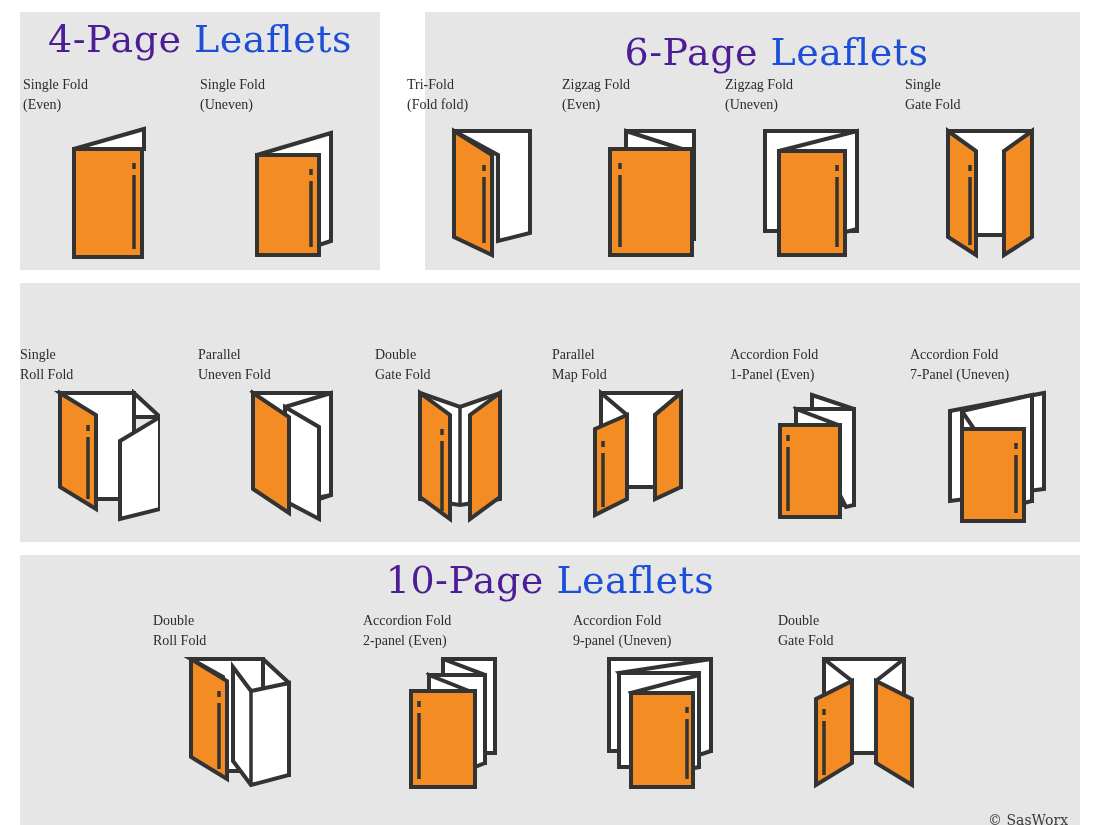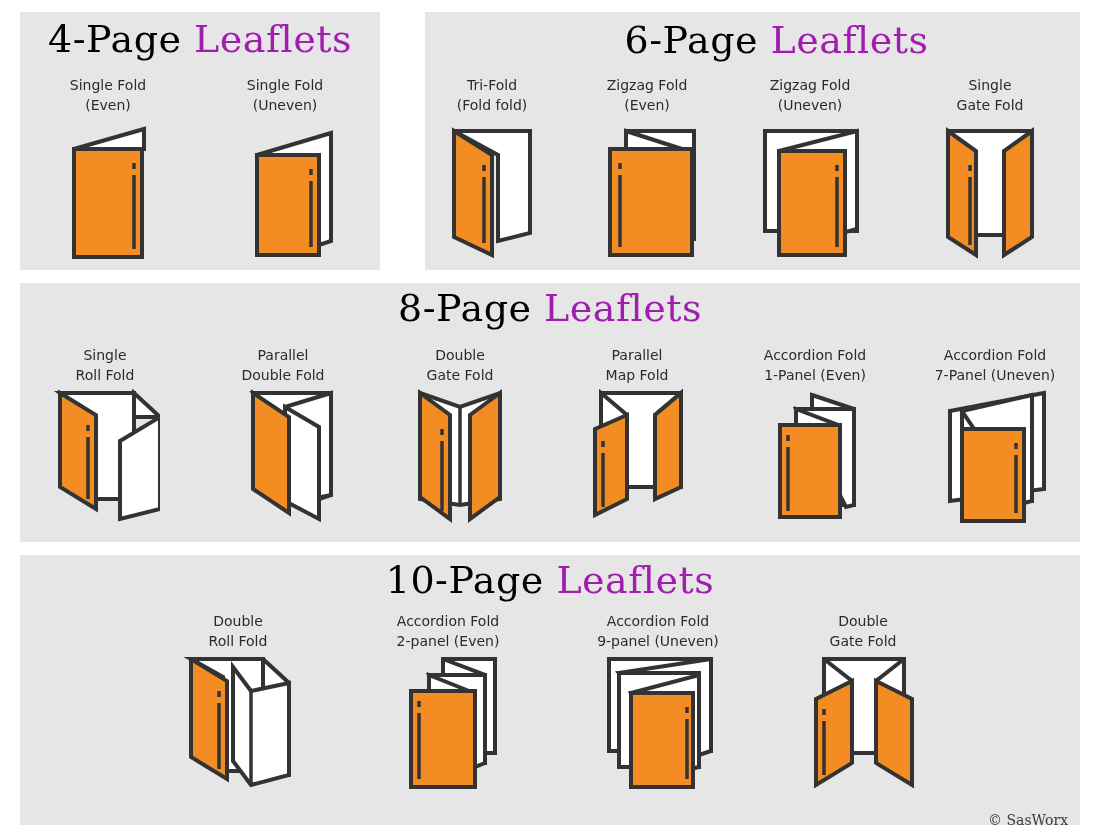--- a/index.html
+++ b/index.html
@@ -1,21 +1,21 @@
 <!DOCTYPE html>
 <html><head>
 <meta charset="utf-8">
 <style>
   html, body { margin: 0; padding: 0; background: #ffffff; }
   body { width: 1100px; height: 825px; position: relative; overflow: hidden; font-family: "DejaVu Sans", sans-serif; }
   .panel { position: absolute; background: #e6e6e6; }
   .title { position: absolute; left: 0; right: 0; text-align: center; font-family: "DejaVu Serif", serif; font-size: 38px; line-height: 44px; letter-spacing: 0.5px; }
-  .title .num { color: #000000; }
-  .title .word { color: #a21caf; }
-  .item { position: absolute; width: 170px; text-align: center; }
+  .title .num { color: #4c1d95; }
+  .title .word { color: #1d4ed8; }
+  .item { position: absolute; width: 170px; text-align: left; font-family: Liberation Serif, serif; }
   .label { font-size: 14px; line-height: 20px; color: #2b2b2b; height: 40px; }
   .label span { display: block; white-space: nowrap; }
   .item svg { display: block; margin: 0 auto; }
   .wm { position: absolute; font-family: "DejaVu Serif", serif; font-size: 14px; margin-top: 24px; }
   .wm.light { color: #ffffff; opacity: 0.75; }
   .wm.dark { color: #3a3a3a; }
   svg .o { fill: #f28c23; stroke: #333333; stroke-width: 4; stroke-linejoin: miter; }
   svg .w { fill: #ffffff; stroke: #333333; stroke-width: 4; stroke-linejoin: miter; }
   svg .ln { stroke: #333333; stroke-width: 3.5; fill: none; }
 </style>
@@ -51,21 +51,21 @@
       <rect class="o" x="22" y="30" width="62" height="100"></rect>
       <line class="ln" x1="76" y1="44" x2="76" y2="50"></line>
       <line class="ln" x1="76" y1="56" x2="76" y2="122"></line>
     </svg>
   </div>
 
   <div class="wm light" style="left:140px; top:236px;">© SasWorx</div>
 </div>
 
 <div class="panel" style="left:425px; top:12px; width:655px; height:258px;">
-  <div class="title" style="top:6px;padding-left:48px;">
+  <div class="title" style="top:18px;padding-left:48px;">
     <span class="num">6-Page</span>
     <span class="word">Leaflets</span>
   </div>
 
   <div class="item" style="left:-18px; top:63px;">
     <div class="label">
       <span>Tri-Fold</span>
       <span>(Fold fold)</span>
     </div>
     <svg width="100" height="140" viewBox="0 0 100 140" style="margin-top:10px;">
@@ -113,44 +113,40 @@
       <rect class="w" x="8" y="6" width="84" height="104"></rect>
       <polygon class="o" points="8,6 36,26 36,130 8,112"></polygon>
       <polygon class="o" points="92,6 64,26 64,130 92,112"></polygon>
       <line class="ln" x1="30" y1="40" x2="30" y2="46"></line>
       <line class="ln" x1="30" y1="52" x2="30" y2="120"></line>
     </svg>
   </div>
 </div>
 
 <div class="panel" style="left:20px; top:283px; width:1060px; height:259px;">
-  <div class="title" style="top:3px;">
-    <span class="num">8-Page</span>
-    <span class="word">Leaflets</span>
-  </div>
 
   <div class="item" style="left:0px; top:62px;">
     <div class="label">
       <span>Single</span>
       <span>Roll Fold</span>
     </div>
     <svg width="110" height="140" viewBox="0 0 110 140" style="margin-top:4px;">
       <polygon class="w" points="10,4 84,4 84,110 40,110 40,26"></polygon>
       <polygon class="w" points="84,4 110,28 84,28"></polygon>
       <polygon class="w" points="70,52 110,28 110,120 70,130"></polygon>
       <polygon class="o" points="10,4 46,26 46,120 10,98"></polygon>
       <line class="ln" x1="38" y1="36" x2="38" y2="42"></line>
       <line class="ln" x1="38" y1="48" x2="38" y2="110"></line>
     </svg>
   </div>
 
   <div class="item" style="left:178px; top:62px;">
     <div class="label">
       <span>Parallel</span>
-      <span>Double Fold</span>
+      <span>Uneven Fold</span>
     </div>
     <svg width="100" height="140" viewBox="0 0 100 140" style="margin-top:4px;">
       <polygon class="w" points="20,4 98,4 98,106 86,110"></polygon>
       <polygon class="w" points="52,18 98,4 98,106 60,114"></polygon>
       <polygon class="w" points="52,18 86,38 86,130 52,112"></polygon>
       <polygon class="o" points="20,4 56,28 56,124 20,100"></polygon>
     </svg>
   </div>
 
   <div class="item" style="left:355px; top:62px;">

